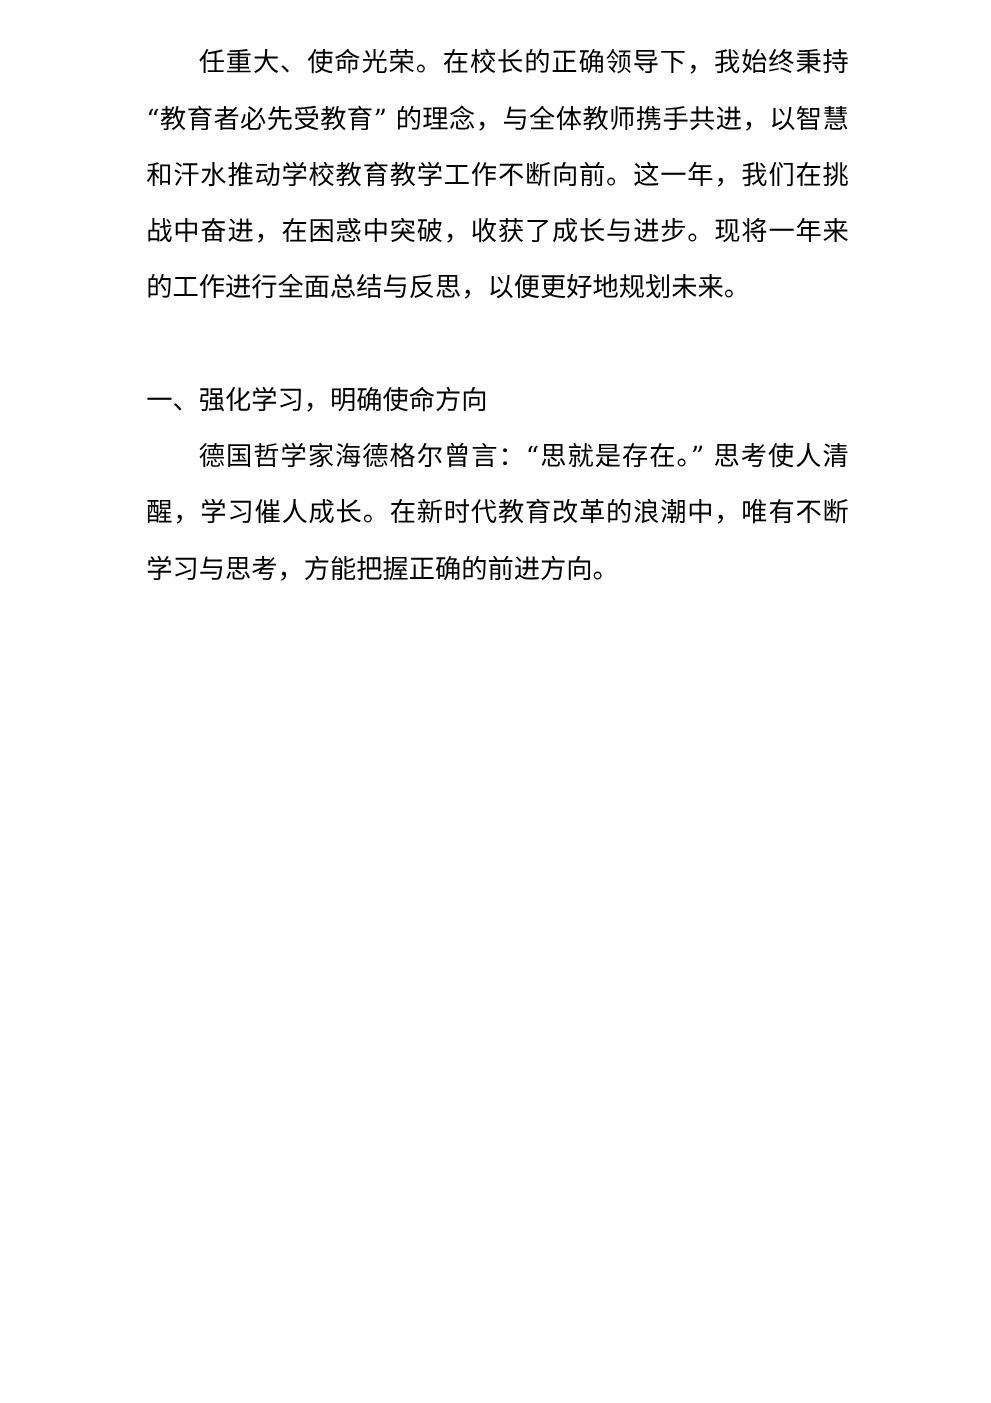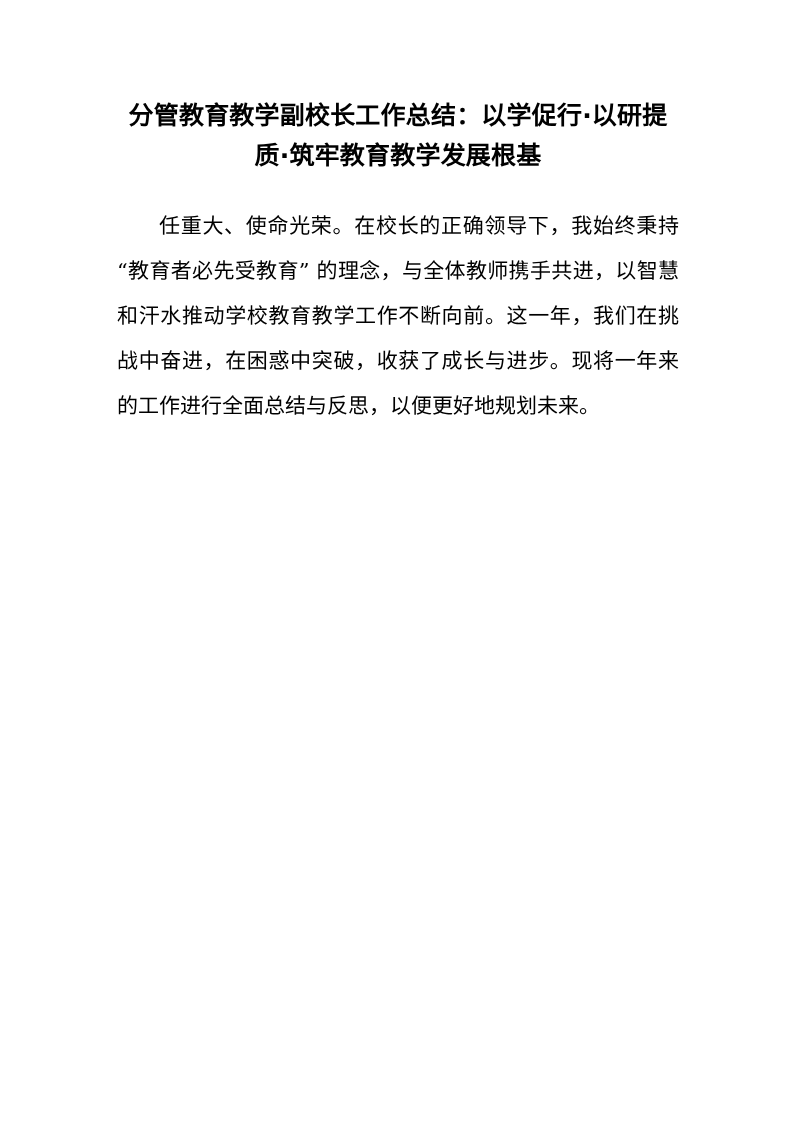--- a/index.html
+++ b/index.html
@@ -68,29 +68,27 @@
   .first-para {
     margin-top: 28px;
   }
 </style>
 </head>
 <body>
 
 <div class="page">
   <div class="content">
 
-    <h1 class="doc-title">
-      <span>分管教育教学副校长工作总结：以学促行·以研提</span><br>
-      <span>质·筑牢教育教学发展根基</span>
-    </h1>
 
     <p class="body-block para first-para">任重大、使命光荣。在校长的正确领导下，我始终秉持“教育者必先受教育” 的理念，与全体教师携手共进，以智慧和汗水推动学校教育教学工作不断向前。这一年，我们在挑战中奋进，在困惑中突破，收获了成长与进步。现将一年来的工作进行全面总结与反思，以便更好地规划未来。</p>
 
     <div class="gap-line"></div>
 
+    <p class="body-block heading-1">一、强化学习，明确使命方向</p>
 
+    <p class="body-block para">德国哲学家海德格尔曾言：“思就是存在。” 思考使人清醒，学习催人成长。在新时代教育改革的浪潮中，唯有不断学习与思考，方能把握正确的前进方向。</p>
 
     <div class="gap-line"></div>
 
 
 
   </div>
 </div>
 
 </body></html>

